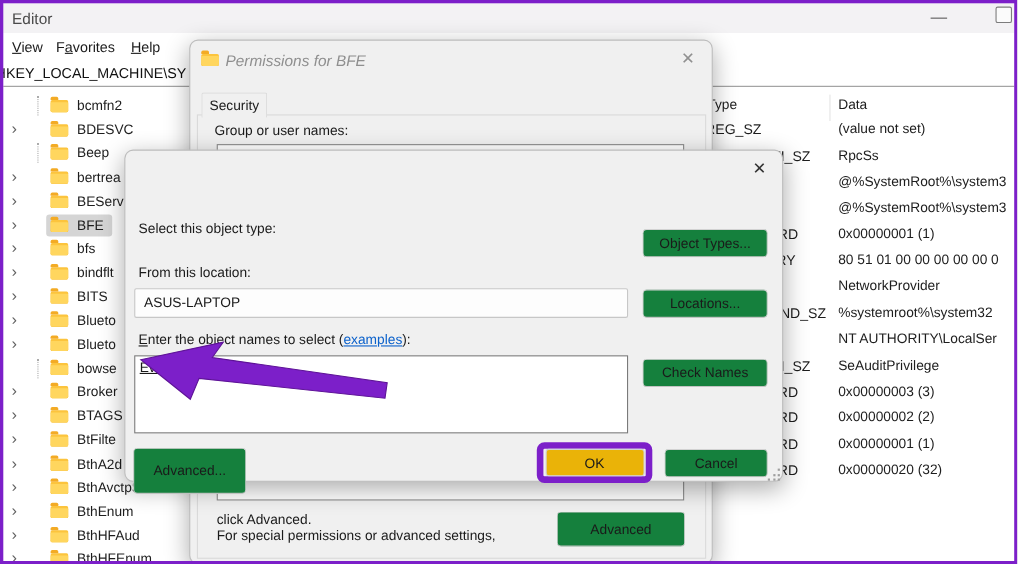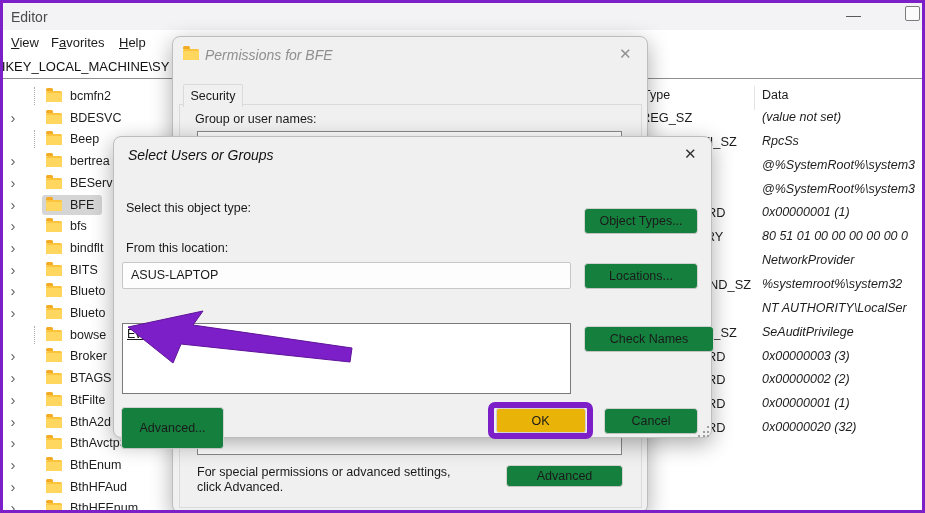--- a/index.html
+++ b/index.html
@@ -28,21 +28,21 @@
   .folder{position:absolute;left:43px;top:5px;width:16px;height:11px;background:#fcc43d;border-radius:1.5px;box-shadow:inset 0 -1px 0 #eda92c;}
   .folder::before{content:"";position:absolute;top:-3px;left:0;width:7px;height:3px;background:#f3ab25;border-radius:1.5px 1.5px 0 0;}
   .folder::after{content:"";position:absolute;left:0;top:2px;width:16px;height:9px;background:#ffd65e;border-radius:1px 1px 1.5px 1.5px;}
   .tree-label{position:absolute;left:67px;top:3px;font-size:12.5px;color:#1d1d1d;white-space:nowrap;}
 
   
   .list-header{position:absolute;top:9px;height:22px;font-size:12.5px;color:#1d1d1d;}
   .col-sep{position:absolute;left:751px;top:7px;height:24px;border-left:1px solid #e4e4e4;}
   .reg-row{position:absolute;height:24px;width:100%;}
   .reg-type{position:absolute;left:638px;top:0;font-size:12.8px;color:#1d1d1d;white-space:nowrap;}
-  .reg-data{position:absolute;left:759px;top:0;font-size:12.5px;color:#1d1d1d;white-space:nowrap;font-style:italic;}
+  .reg-data{position:absolute;left:759px;top:0;font-size:12.5px;color:#1d1d1d;white-space:nowrap;}
 
   
   .dlg{position:absolute;background:#f0f0f0;border:1px solid #bdbdbd;box-sizing:border-box;
        box-shadow:0 6px 22px rgba(0,0,0,0.33);font-size:12.5px;color:#1a1a1a;}
   .dlg-title{position:absolute;font-size:14px;white-space:nowrap;font-style:italic;}
   .close-x{position:absolute;font-size:15px;line-height:16px;color:#333;cursor:default;}
   .btn{position:absolute;background:#15803d;border:1px solid #d2d2d2;border-bottom-color:#c3c3c3;border-radius:4px;
        font-size:12.5px;color:#1a1a1a;display:flex;align-items:center;justify-content:center;box-sizing:border-box;cursor:default;}
   .field{position:absolute;background:#fdfdfd;border:1px solid #c7c7c7;border-radius:2px;box-sizing:border-box;}
   .field span{position:absolute;left:8px;top:5px;font-size:12.5px;color:#1a1a1a;white-space:nowrap;}
@@ -51,39 +51,39 @@
   
   .dlg-perm{left:172px;top:36px;width:476px;height:477px;border-radius:8px;z-index:10;}
   .dlg-perm .dlg-title{left:32px;top:10px;color:#8f8f8f;}
   .dlg-perm .mini-folder{position:absolute;left:10px;top:12px;}
   .dlg-perm .close-x{left:446px;top:9px;color:#909090;}
   .tab-pane{position:absolute;left:6px;top:67px;width:463px;height:404px;border:1px solid #dadada;box-sizing:border-box;}
   .tab{position:absolute;left:10px;top:47px;width:58px;height:22px;background:#f0f0f0;border:1px solid #dadada;border-bottom:none;
        border-radius:2px 2px 0 0;z-index:2;display:flex;align-items:center;justify-content:center;font-size:12.5px;}
   .group-list{position:absolute;left:24px;top:94px;width:425px;height:324px;background:#fff;border:1px solid #8a8a8a;box-sizing:border-box;}
   .perm-footer{position:absolute;left:24px;top:428px;line-height:15px;}
-  .btn-advanced{left:333px;top:428px;width:117px;height:22px;}
+  .btn-advanced{left:333px;top:428px;width:117px;height:32px;}
 
   
   .dlg-select{left:113px;top:136px;width:599px;height:302px;border-radius:8px;z-index:20;}
   .dlg-select .dlg-title{left:14px;top:10px;color:#111;}
   .dlg-select .close-x{left:570px;top:9px;}
   .lbl-objtype{left:12px;top:44px;margin-top:20px;}
   .field-objtype{left:8px;top:68px;width:449px;height:27px;}
   .btn-objtypes{left:470px;top:71px;width:114px;height:26px;}
   .lbl-location{left:12px;top:104px;}
   .field-location{left:8px;top:125px;width:449px;height:27px;}
   .btn-locations{left:470px;top:126px;width:114px;height:26px;}
   .lbl-enter{left:12px;top:165px;}
   .lbl-enter .accel{text-decoration:underline;}
   .lbl-enter a{color:#0b61cb;text-decoration:underline;}
   .names-box{position:absolute;left:8px;top:186px;width:449px;height:71px;background:#fff;border:1px solid #7a7a7a;box-sizing:border-box;}
   .names-box .val{position:absolute;left:4px;top:3px;font-size:12.5px;text-decoration:underline;}
   .caret{display:inline-block;width:1px;height:13px;background:#000;vertical-align:-2px;margin-left:1px;}
-  .btn-checknames{left:470px;top:189px;width:130px;height:26px;}
+  .btn-checknames{left:470px;top:189px;width:114px;height:26px;}
   .btn-adv2{left:7px;top:270px;width:103px;height:42px;}
   .btn-cancel{left:490px;top:271px;width:94px;height:26px;}
   .ok-highlight{position:absolute;left:374px;top:265px;width:105px;height:37px;border:6px solid #7c1fc9;border-radius:7px;
                 box-sizing:border-box;display:flex;align-items:center;justify-content:center;z-index:2;}
   .btn-ok{position:relative;width:88px;height:23px;background:#eab308;border:1px solid #d2d2d2;border-radius:3px;
           display:flex;align-items:center;justify-content:center;font-size:12.5px;}
   .grip{position:absolute;left:584px;top:289px;width:11px;height:11px;}
   .grip i{position:absolute;width:2px;height:2px;background:#9e9e9e;}
 
   .annot{position:absolute;inset:0;z-index:40;pointer-events:none;}
@@ -280,39 +280,39 @@
     <div class="mini-folder">
         <div class="folder" style="left:0;top:0;"></div>
       </div>
     <div class="dlg-title">Permissions for BFE</div>
     <div class="close-x">✕</div>
     <div class="tab-pane"></div>
     <div class="tab">Security</div>
     <div class="lbl" style="left:22px;top:75px">Group or user names:</div>
     <div class="group-list"></div>
     <div class="perm-footer">
+      <div>click Advanced.</div>
       <div>For special permissions or advanced settings,</div>
-      <div>click Advanced.</div>
     </div>
     <div class="btn btn-advanced">Advanced</div>
   </div>
 
   <div class="dlg dlg-select">
-    <div class="dlg-title">Select Users or Groups</div>
     <div class="close-x">✕</div>
 
     <div class="lbl lbl-objtype">Select this object type:</div>
     <div class="btn btn-objtypes">Object Types...</div>
 
     <div class="lbl lbl-location">From this location:</div>
     <div class="field field-location">
         <span>ASUS-LAPTOP</span>
       </div>
     <div class="btn btn-locations">Locations...</div>
 
+    <div class="lbl lbl-enter"><span class="accel">E</span><span>nter the object names to select (</span><a>examples</a><span>):</span></div>
 
     <div class="names-box">
       <div class="val"><span>Everyone</span><span class="caret"></span></div>
     </div>
     <div class="btn btn-checknames">Check Names</div>
 
     <div class="btn btn-adv2">Advanced...</div>
     <div class="ok-highlight">
       <div class="btn-ok">OK</div>
     </div>

